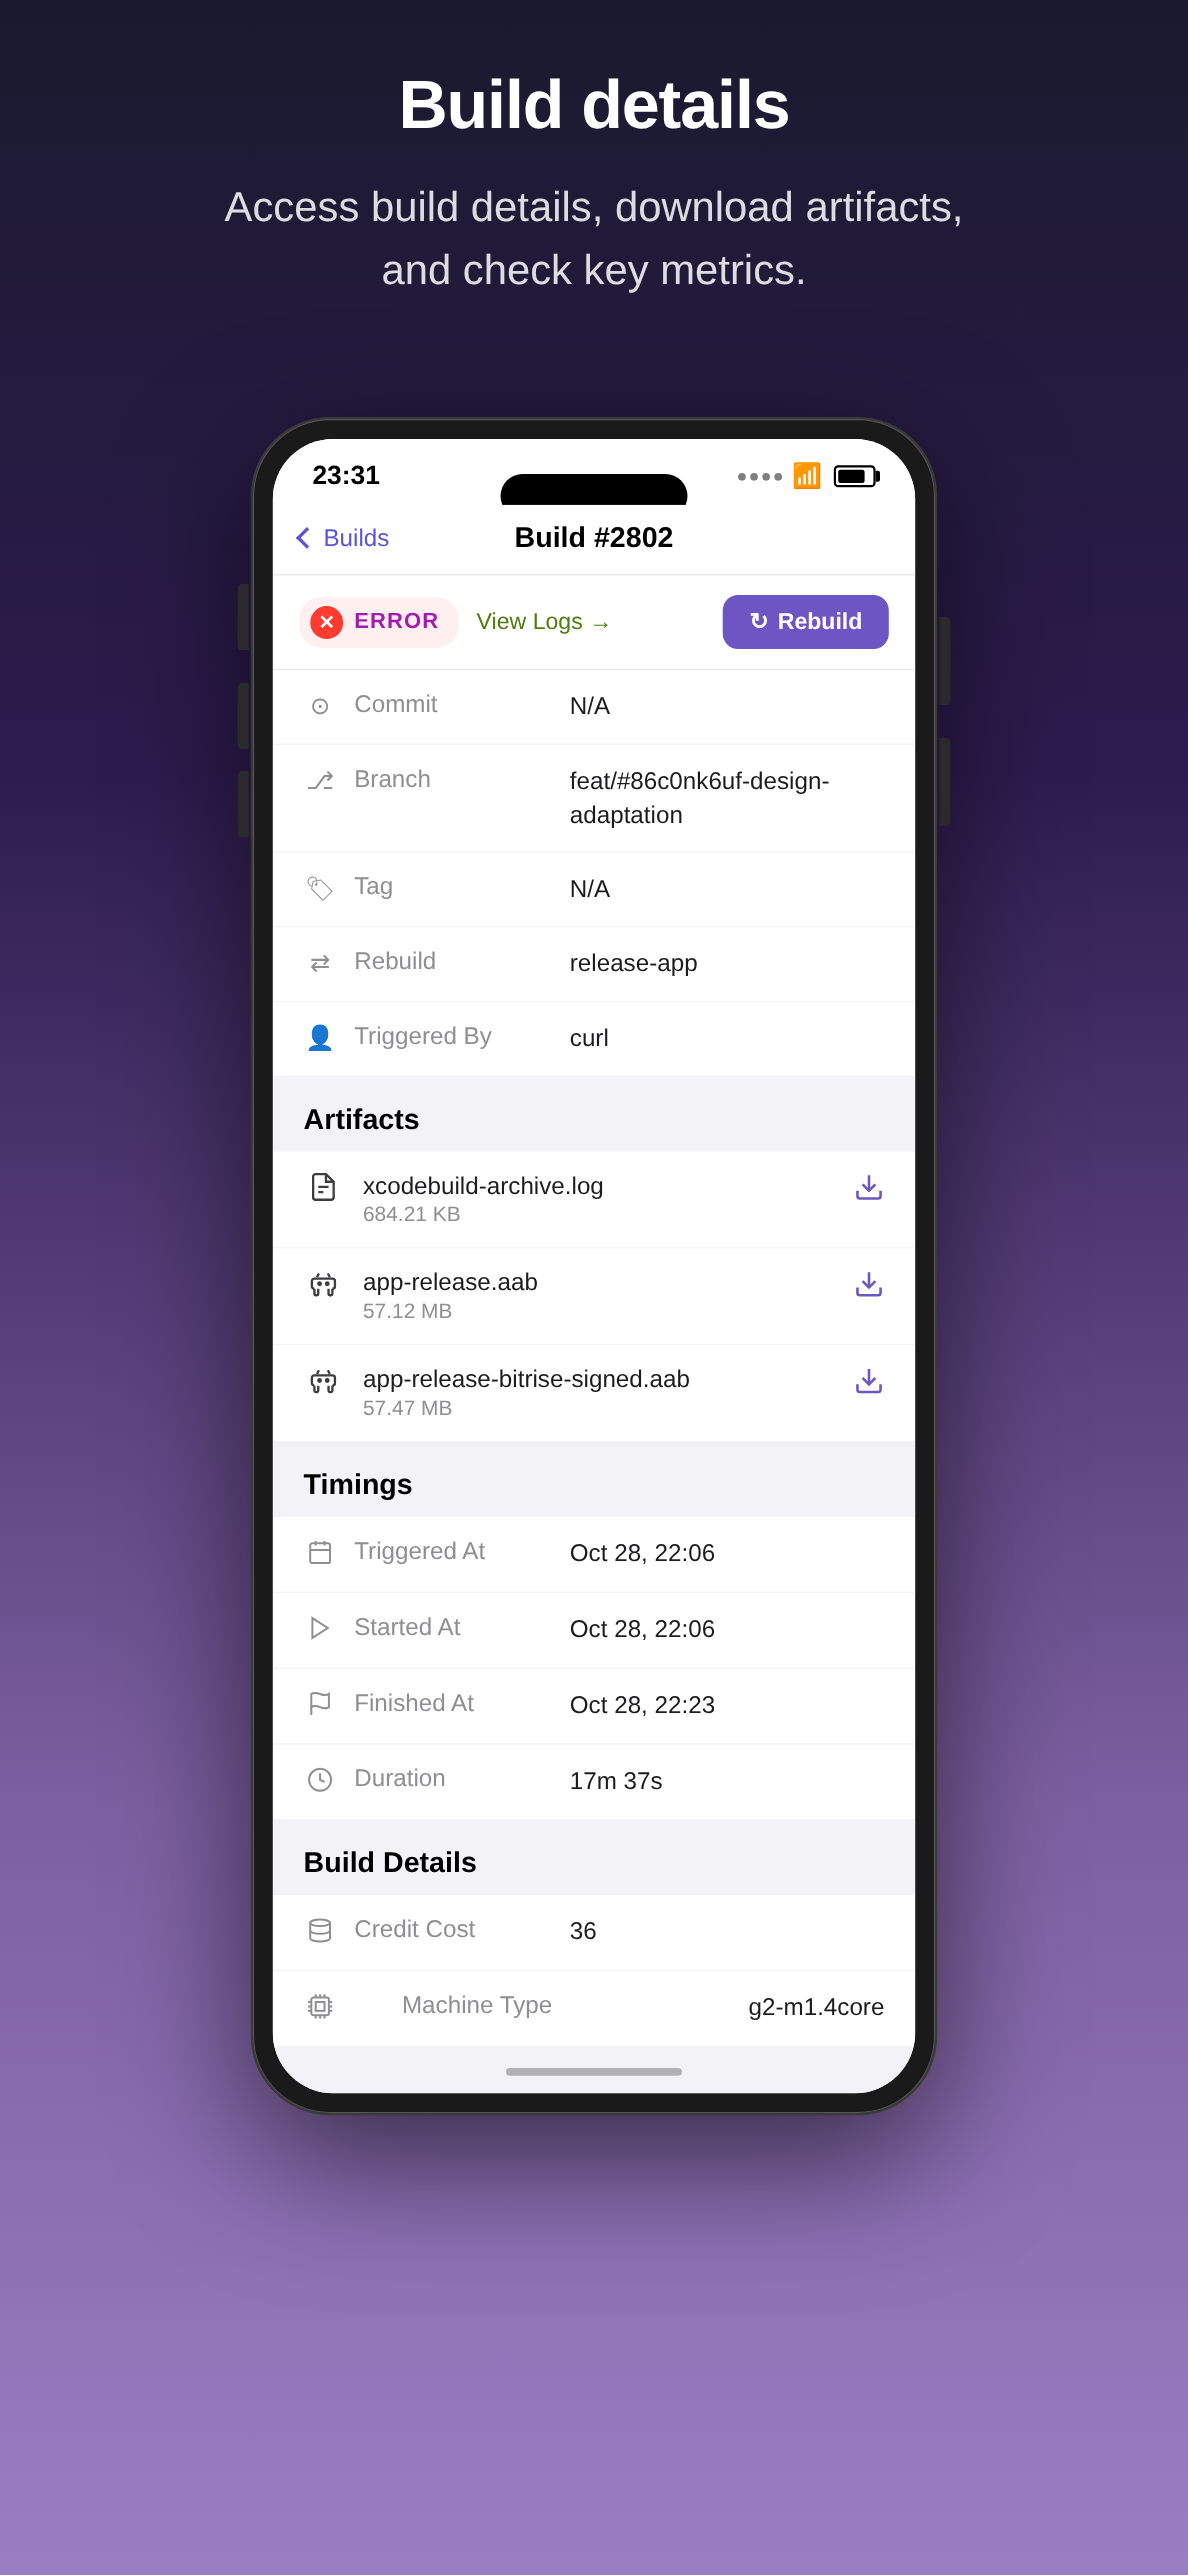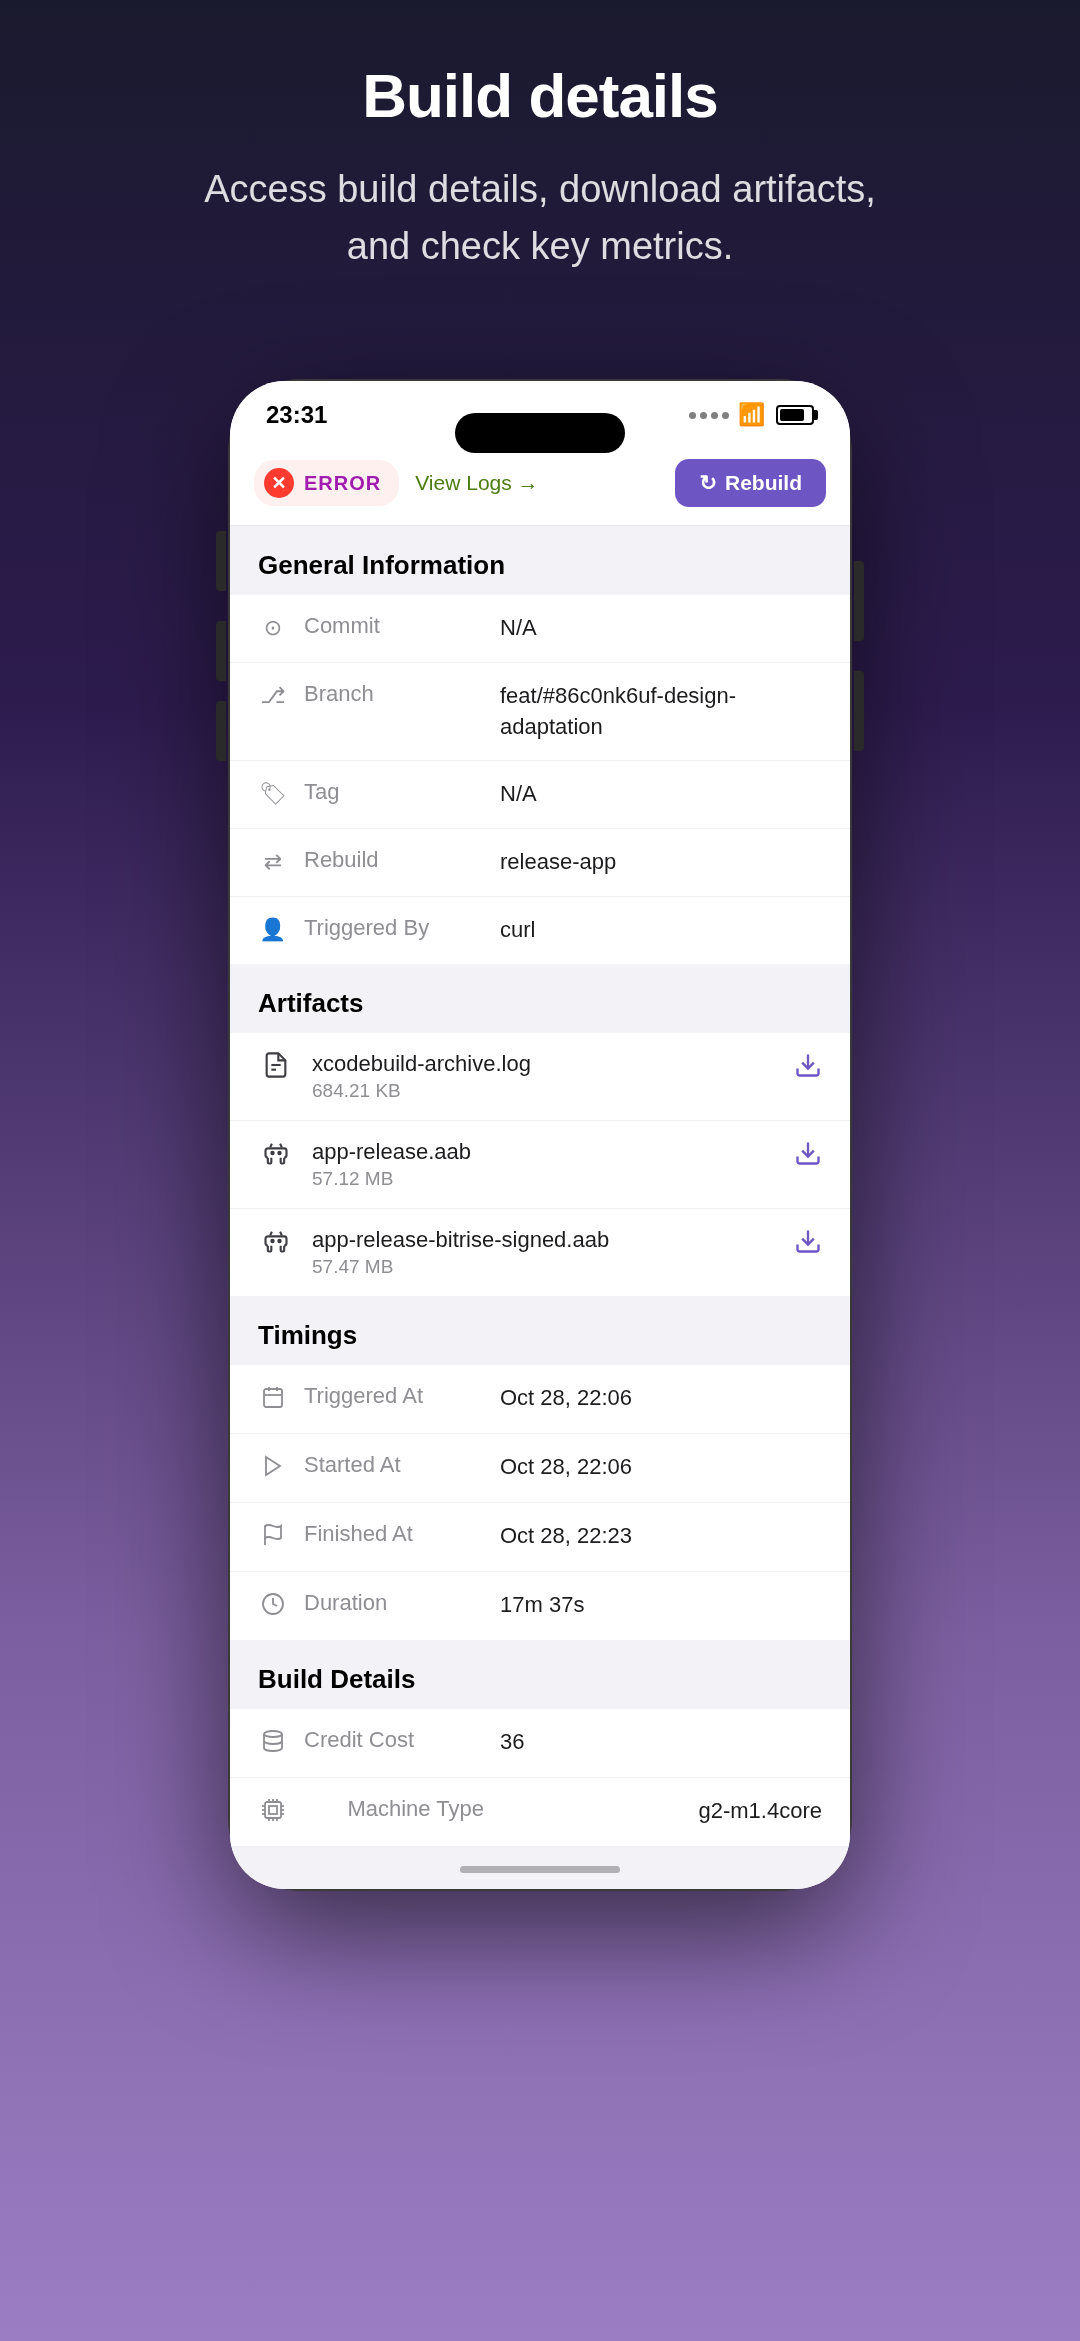--- a/index.html
+++ b/index.html
@@ -34,20 +34,21 @@
       max-width: 700px;
       margin-bottom: 106px;
     }
 
     
     .phone-frame {
       width: 620px;
       min-height: 1300px;
       background: #1a1a1a;
       border-radius: 70px;
+      padding: 18px;
       box-shadow:
         0 0 0 2px #3a3a3a,
         0 40px 120px rgba(0,0,0,0.6),
         inset 0 0 0 1px #555;
       position: relative;
     }
 
     
     .phone-frame::before {
       content: '';
@@ -382,36 +383,42 @@
           <div class="signal-dot"></div>
           <div class="signal-dot"></div>
         </div>
         <span class="wifi-icon">📶</span>
         <div class="battery-icon">
           <div class="battery-fill"></div>
         </div>
       </div>
     </div>
 
+    <div class="nav-bar">
+      <div class="nav-back">
+        <span class="chevron-left"></span>
+        <span>Builds</span>
+      </div>
+      <span class="nav-title">Build #2802</span>
+    </div>
 
     <div class="status-banner">
       <div style="display:flex; align-items:center; gap:16px;">
         <div class="error-badge">
           <div class="error-icon">✕</div>
           <span class="error-text">ERROR</span>
         </div>
         <span class="view-logs-link">View Logs →</span>
       </div>
       <button class="rebuild-btn">
         <span>↻</span>
         <span>Rebuild</span>
       </button>
     </div>
 
-    <div class="section-header">General Information</div>
     <div class="info-card">
 
       <div class="info-row">
         <span class="row-icon">⊙</span>
         <span class="row-label">Commit</span>
         <span class="row-value">N/A</span>
       </div>
 
       <div class="info-row">
         <span class="row-icon">⎇</span>

